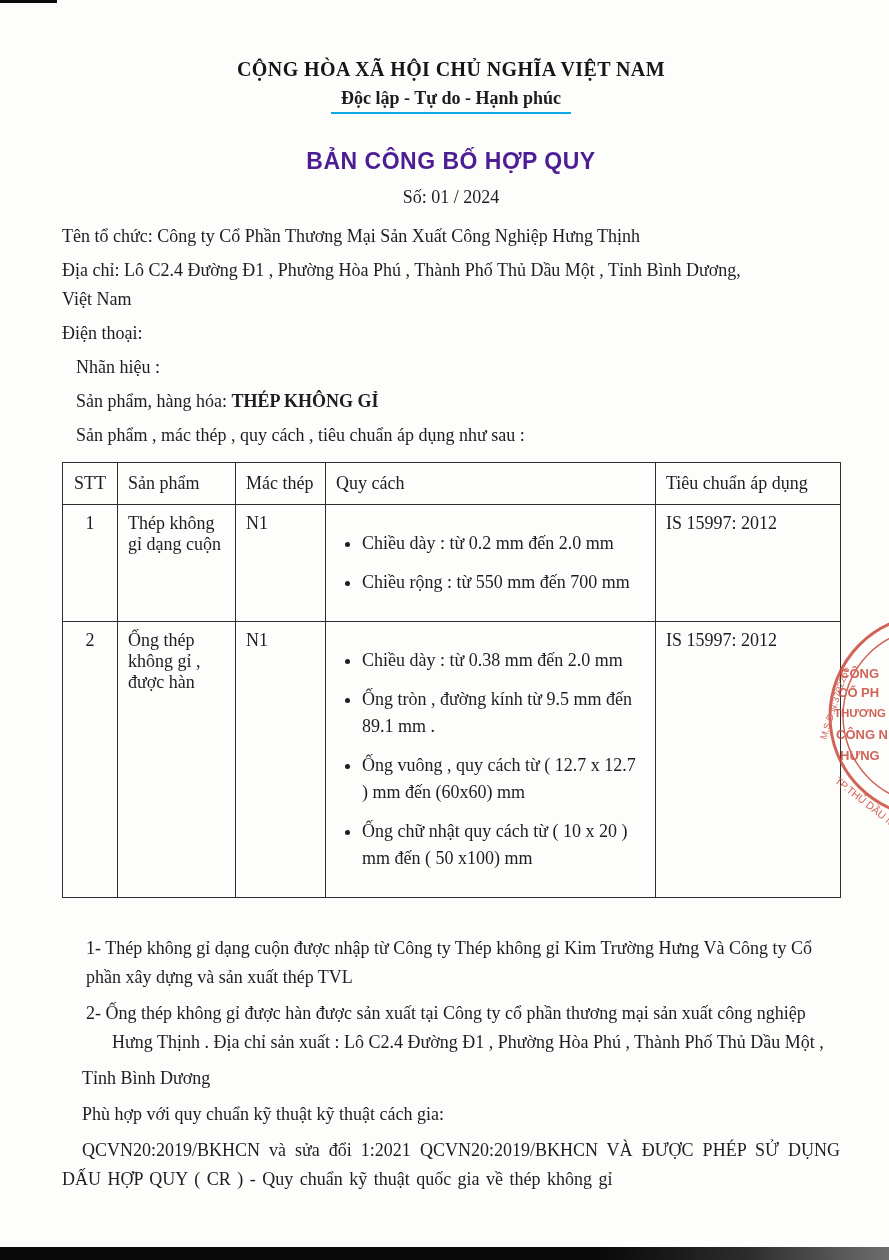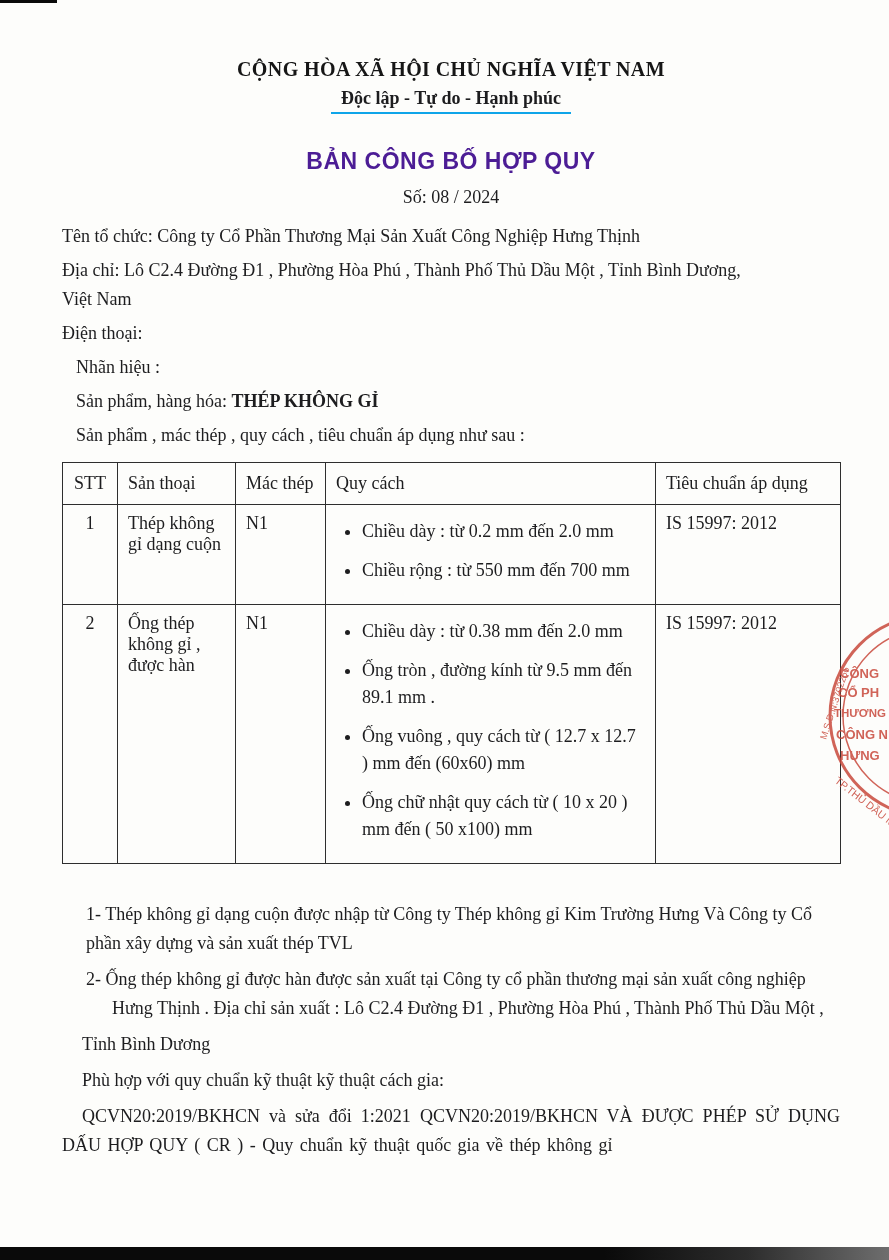--- a/index.html
+++ b/index.html
@@ -25,21 +25,21 @@
   .ind{padding-left:14px;}
   .product-strong{font-weight:bold;}
   table{border-collapse:collapse;margin-top:12px;table-layout:fixed;width:778px;}
   th,td{border:1.5px solid #2e2e2e;padding:8px 10px;vertical-align:top;font-size:18px;font-weight:normal;text-align:left;box-sizing:border-box;}
   thead th{height:42px;vertical-align:middle;padding:6px 10px;}
   .c-stt{width:55px;text-align:center;}
   .c-sp{width:118px;}
   .c-mt{width:90px;text-align:left;}
   .c-qc{width:330px;}
   .c-tc{width:185px;}
-  td ul{margin:5px 0;padding-left:26px;}
+  td ul{margin:17px 0;padding-left:26px;}
   td li{margin:4px 0 12px;line-height:27px;}
   .notes{margin-top:36px;font-size:18px;}
   .notes p{margin:7px 0;line-height:29px;}
   .note1{padding-left:24px;max-width:730px;}
   .note2{padding-left:50px;text-indent:-26px;}
   .prov{padding-left:20px;}
   .conform{padding-left:20px;}
   .reg{ text-align:justify;text-indent:20px;word-spacing:2px;}
   .stamp{position:absolute;left:806px;top:598px;width:240px;height:240px;opacity:.84;pointer-events:none;}
   .stamp text{font-family:"Liberation Sans", sans-serif;fill:#c8473a;}
@@ -51,36 +51,36 @@
 <body>
 
 <div class="page">
   <div class="scan-top"></div>
 
   <div class="content">
     <p class="nat-header center">CỘNG HÒA XÃ HỘI CHỦ NGHĨA VIỆT NAM</p>
     <p class="motto-wrap center"><span class="motto">Độc lập - Tự do - Hạnh phúc</span></p>
 
     <p class="doc-title center">BẢN CÔNG BỐ HỢP QUY</p>
-    <p class="doc-number center">Số: 08 / 2024</p>
+    <p class="doc-number center">Số: 01 / 2024</p>
 
     <div class="info">
       <p>Tên tổ chức: Công ty Cổ Phần Thương Mại Sản Xuất Công Nghiệp Hưng Thịnh</p>
       <p class="addr">Địa chỉ: Lô C2.4 Đường Đ1 , Phường Hòa Phú , Thành Phố Thủ Dầu Một , Tỉnh Bình Dương, Việt Nam</p>
       <p>Điện thoại:</p>
       <p class="ind">Nhãn hiệu :</p>
       <p class="ind"><span>Sản phẩm, hàng hóa: </span><span class="product-strong">THÉP KHÔNG GỈ</span></p>
       <p class="ind">Sản phẩm , mác thép , quy cách , tiêu chuẩn áp dụng như sau :</p>
     </div>
 
     <table>
       <thead>
         <tr>
           <th class="c-stt">STT</th>
-          <th class="c-sp">Sản thoại</th>
+          <th class="c-sp">Sản phẩm</th>
           <th class="c-mt">Mác thép</th>
           <th class="c-qc">Quy cách</th>
           <th class="c-tc">Tiêu chuẩn áp dụng</th>
         </tr>
       </thead>
       <tbody>
         <tr>
           <td class="c-stt">1</td>
           <td class="c-sp">Thép không gỉ dạng cuộn</td>
           <td class="c-mt">N1</td>

